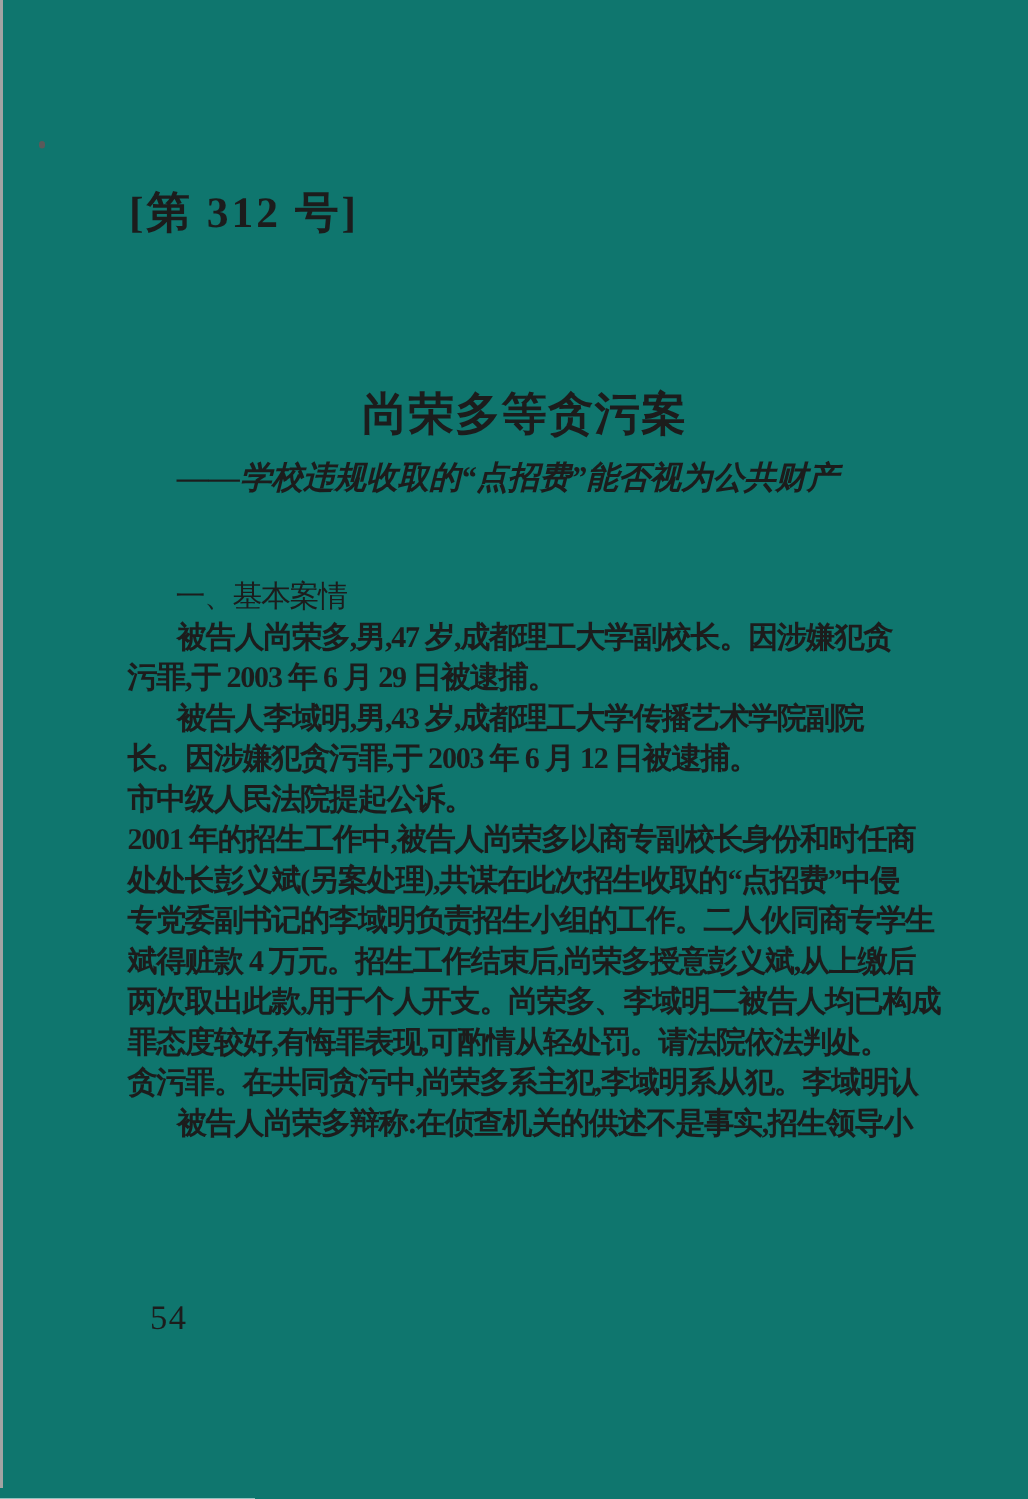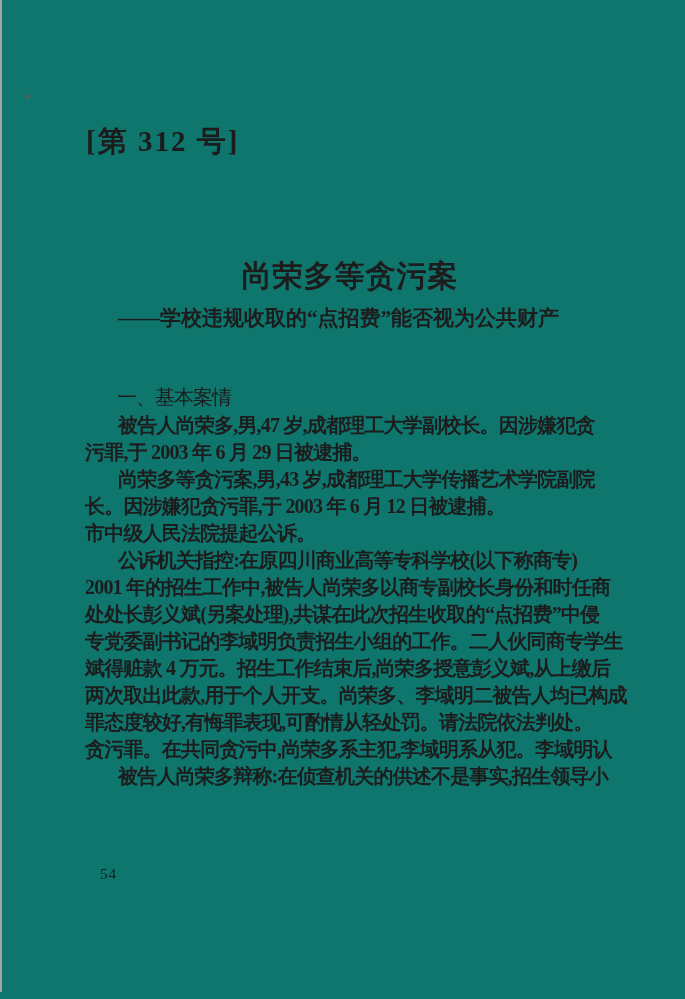--- a/index.html
+++ b/index.html
@@ -40,20 +40,21 @@
     text-align: center;
     font-size: 30px;
     font-weight: bold;
     letter-spacing: 1px;
     white-space: nowrap;
   }
   .doc-subtitle {
     position: absolute;
     left: 118px; top: 304px;
     font-size: 21px;
+    font-style: italic;
     font-weight: 600;
     letter-spacing: 0px;
     white-space: nowrap;
   }
   .section-heading {
     position: absolute;
     left: 117px; top: 384px;
     font-family: "Liberation Sans", "DejaVu Sans", sans-serif;
     font-size: 20px;
     font-weight: normal;
@@ -66,21 +67,21 @@
     width: 515px;
     font-size: 20px;
     line-height: 27px;
     letter-spacing: -0.8px;
   }
   .body-line { white-space: nowrap; height: 27px; font-weight: bold; }
   .body-line.indent { padding-left: 33px; }
   .page-number {
     position: absolute;
     left: 100px; top: 866px;
-    font-size: 15px;
+    font-size: 23px;
     letter-spacing: 1px;
   }
 </style>
 </head>
 <body>
 
 <div class="page">
 
   <div class="scan-edge"></div>
   <div class="speck"></div>
@@ -89,24 +90,23 @@
 
   <div class="doc-title">尚荣多等贪污案</div>
 
   <div class="doc-subtitle">——学校违规收取的“点招费”能否视为公共财产</div>
 
   <div class="section-heading">一、基本案情</div>
 
   <div class="body-lines">
     <div class="body-line indent">被告人尚荣多,男,47 岁,成都理工大学副校长。因涉嫌犯贪</div>
     <div class="body-line">污罪,于 2003 年 6 月 29 日被逮捕。</div>
-    <div class="body-line indent">尚荣多等贪污案,男,43 岁,成都理工大学传播艺术学院副院</div>
+    <div class="body-line indent">被告人李域明,男,43 岁,成都理工大学传播艺术学院副院</div>
     <div class="body-line">长。因涉嫌犯贪污罪,于 2003 年 6 月 12 日被逮捕。</div>
     <div class="body-line">市中级人民法院提起公诉。</div>
-    <div class="body-line indent">公诉机关指控:在原四川商业高等专科学校(以下称商专)</div>
     <div class="body-line">2001 年的招生工作中,被告人尚荣多以商专副校长身份和时任商</div>
     <div class="body-line">处处长彭义斌(另案处理),共谋在此次招生收取的“点招费”中侵</div>
     <div class="body-line">专党委副书记的李域明负责招生小组的工作。二人伙同商专学生</div>
     <div class="body-line">斌得赃款 4 万元。招生工作结束后,尚荣多授意彭义斌,从上缴后</div>
     <div class="body-line">两次取出此款,用于个人开支。尚荣多、李域明二被告人均已构成</div>
     <div class="body-line">罪态度较好,有悔罪表现,可酌情从轻处罚。请法院依法判处。</div>
     <div class="body-line">贪污罪。在共同贪污中,尚荣多系主犯,李域明系从犯。李域明认</div>
     <div class="body-line indent">被告人尚荣多辩称:在侦查机关的供述不是事实,招生领导小</div>
   </div>
 

